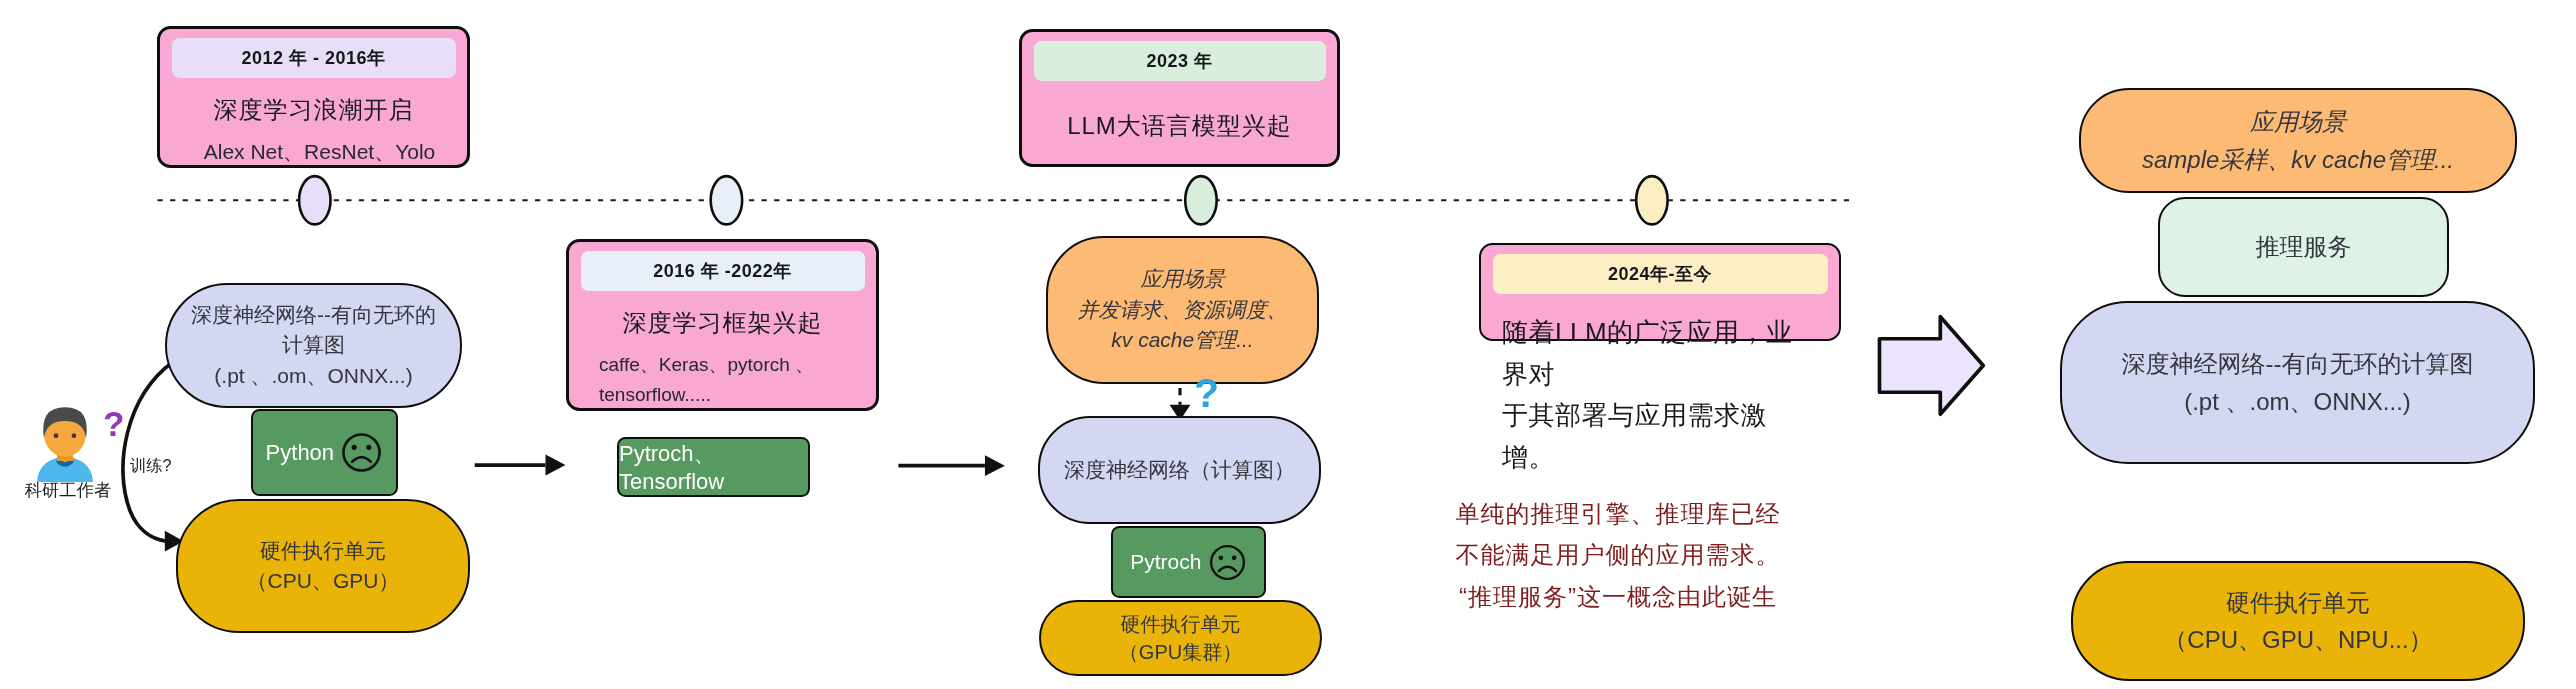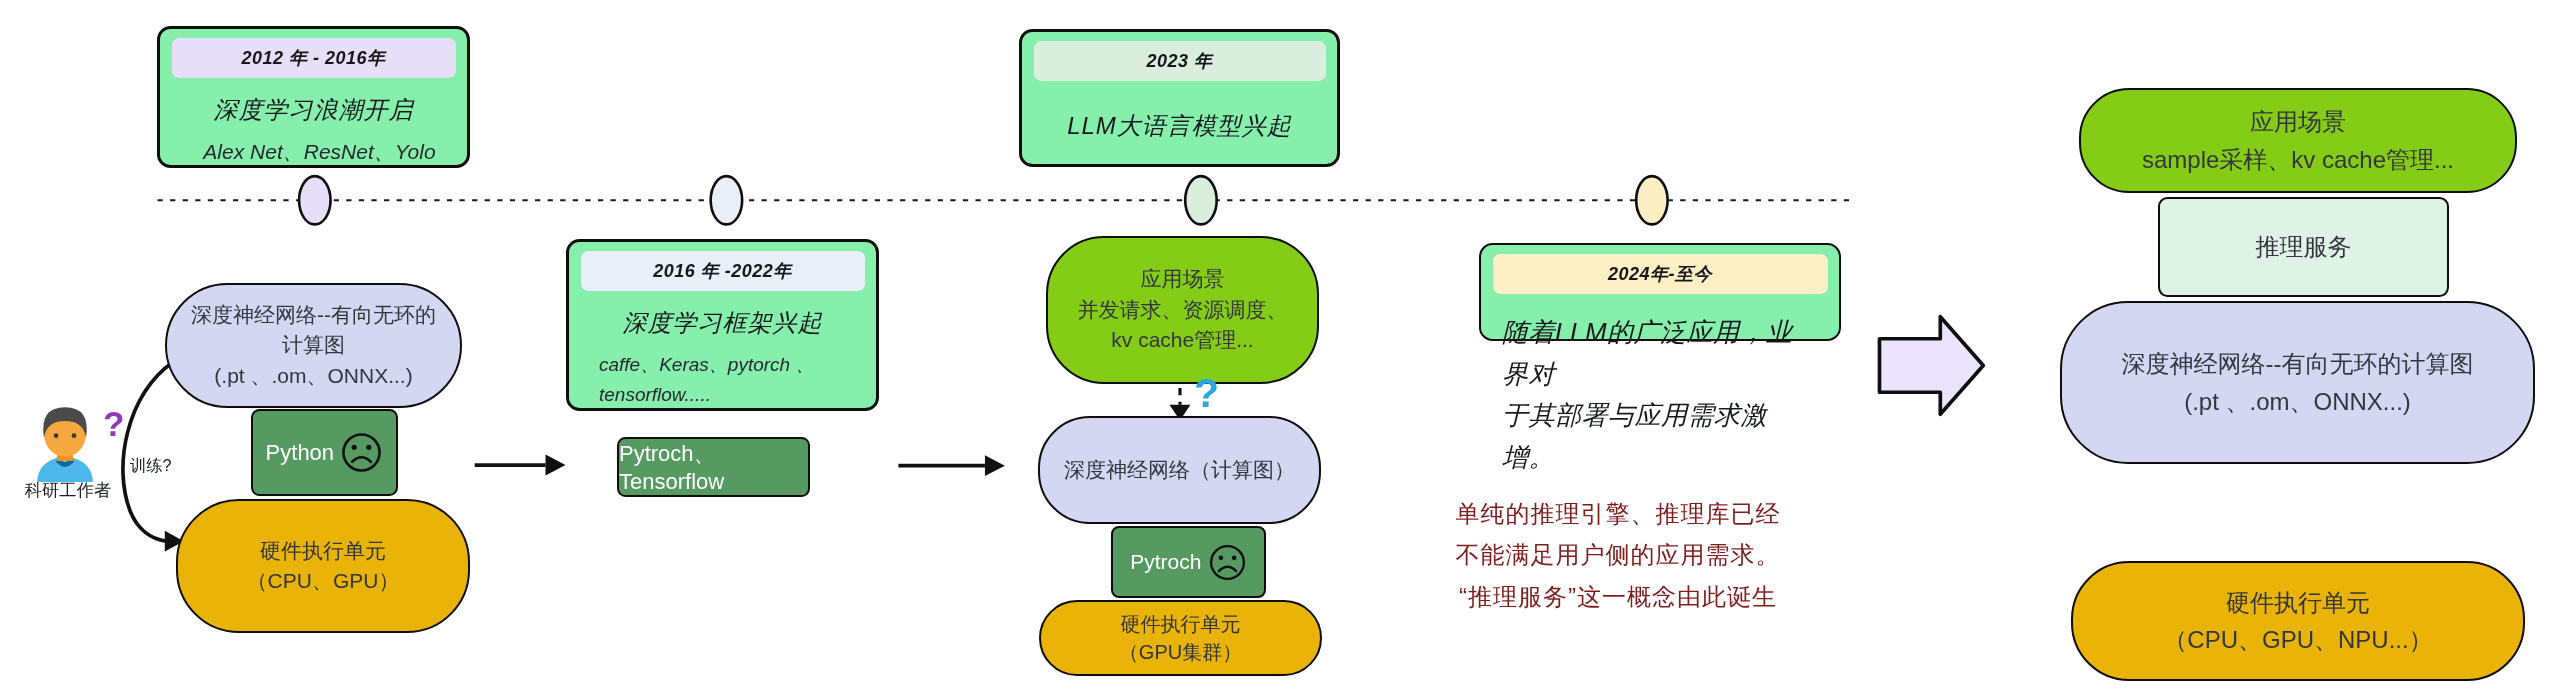--- a/index.html
+++ b/index.html
@@ -1,35 +1,35 @@
 <!DOCTYPE html>
 <html style="font-size:8.4px"><head>
 <meta charset="utf-8">
 <style>
   html,body{margin:0;padding:0;background:#ffffff;}
   #canvas{
     position:relative;width:2576px;height:689px;overflow:hidden;background:#ffffff;
     font-family:"Liberation Sans","DejaVu Sans",sans-serif;color:#26292f;
   }
   svg.layer{position:absolute;left:0;top:0;pointer-events:none;}
-  .card{position:absolute;background:#86efac;border:3.1px solid #0e0e0e;border-radius:13.6px;box-sizing:border-box;font-style:italic;}
+  .card{position:absolute;background:#f9a8d4;border:3.1px solid #0e0e0e;border-radius:13.6px;box-sizing:border-box;}
   .pill{margin:9.4px 11.5px 0;border-radius:7.3px;text-align:center;font-weight:bold;font-size:18px;
         padding:7.9px 0;color:#15171b;letter-spacing:0.5px;}
   .pill-lavender{background:#e7dff7;}
   .pill-blue{background:#e8eff9;}
   .pill-green{background:#d9eedd;}
   .pill-yellow{background:#fcefc3;}
   .card-title{text-align:center;font-size:24px;color:#17191c;margin-top:15.7px;letter-spacing:1px;}
   .card-sub{text-align:center;font-size:21px;color:#26292f;margin-top:12.6px;padding-left:12px;}
   .sub-left{font-size:19px;color:#26292f;margin-top:11.5px;padding:0 30px;line-height:1.55;text-align:left;}
   .body-left{font-size:26px;color:#17191c;margin-top:18px;padding:0 21px;line-height:1.6;text-align:left;letter-spacing:0.5px;}
   .blob{position:absolute;border:2.6px solid #0e0e0e;box-sizing:border-box;display:flex;flex-direction:column;
         justify-content:center;align-items:center;text-align:center;color:#33373d;}
   .blob-blue{background:#d3d7f2;}
-  .blob-pink{background:#84cc16;}
+  .blob-pink{background:#fdba74;font-style:italic;}
   .blob-yellow{background:#eab308;}
   .blob-mint{background:#def3e6;border-radius:9.4px;}
   .gbox{position:absolute;background:#569a61;border:2.6px solid #0e0e0e;border-radius:8.4px;box-sizing:border-box;
         display:flex;justify-content:center;align-items:center;color:#ffffff;gap:6.3px;}
   .t40{font-size:21px;line-height:1.45;}
   .t46{font-size:24px;line-height:1.55;}
   .note{position:absolute;text-align:center;font-size:24px;line-height:1.72;color:#7f1d1d;letter-spacing:1px;}
   .qmark-purple{position:absolute;font-size:35px;font-weight:bold;color:#9637b8;}
   .qmark-blue{position:absolute;font-size:41px;font-weight:bold;color:#2ba6e0;}
   .small-label{position:absolute;font-size:16.3px;color:#1b1d21;}
@@ -135,39 +135,39 @@
 
   <div class="blob blob-pink t40" style="left:1046px;top:236px;width:273px;height:148px;border-radius:58px;">
     <div>应用场景</div>
     <div>并发请求、资源调度、</div>
     <div>kv cache管理...</div>
   </div>
   <div class="qmark-blue" style="left:1194px;top:370px;">?</div>
   <div class="blob blob-blue t40" style="left:1038px;top:416px;width:283px;height:108px;border-radius:52px;">
     <div>深度神经网络（计算图）</div>
   </div>
-  <div class="gbox" style="left:1111px;top:526px;width:155px;height:72px;font-size:21px;border-radius:8px;">
+  <div class="gbox" style="left:1111px;top:526px;width:155px;height:72px;font-size:21px;">
     <span>Pytroch</span>
     <svg width="39" height="39" viewBox="0 0 100 100">
       <circle cx="50" cy="50" r="42" fill="none" stroke="#111" stroke-width="6"></circle>
       <circle cx="33" cy="38" r="6" fill="#111"></circle>
         <circle cx="67" cy="38" r="6" fill="#111"></circle>
       <path d="M28 72 Q50 50 72 72" fill="none" stroke="#111" stroke-width="6" stroke-linecap="round"></path>
     </svg>
   </div>
   <div class="blob blob-yellow" style="left:1039px;top:600px;width:283px;height:76px;border-radius:42px;font-size:20px;line-height:1.4;">
     <div>硬件执行单元</div>
     <div>（GPU集群）</div>
   </div>
 
   <div class="blob blob-pink t46" style="left:2079px;top:88px;width:438px;height:105px;border-radius:50px;">
     <div>应用场景</div>
     <div>sample采样、kv cache管理...</div>
   </div>
-  <div class="blob blob-mint t46" style="left:2158px;top:197px;width:291px;height:100px;">
+  <div class="blob blob-mint t46" style="left:2158px;top:197px;width:291px;height:100px;border-radius:27px;">
     <div>推理服务</div>
   </div>
   <div class="blob blob-blue t46" style="left:2060px;top:301px;width:475px;height:163px;border-radius:68px;">
     <div>深度神经网络--有向无环的计算图</div>
     <div>(.pt 、.om、ONNX...)</div>
   </div>
   <div class="blob blob-yellow t46" style="left:2071px;top:561px;width:454px;height:120px;border-radius:58px;">
     <div>硬件执行单元</div>
     <div>（CPU、GPU、NPU...）</div>
   </div>

